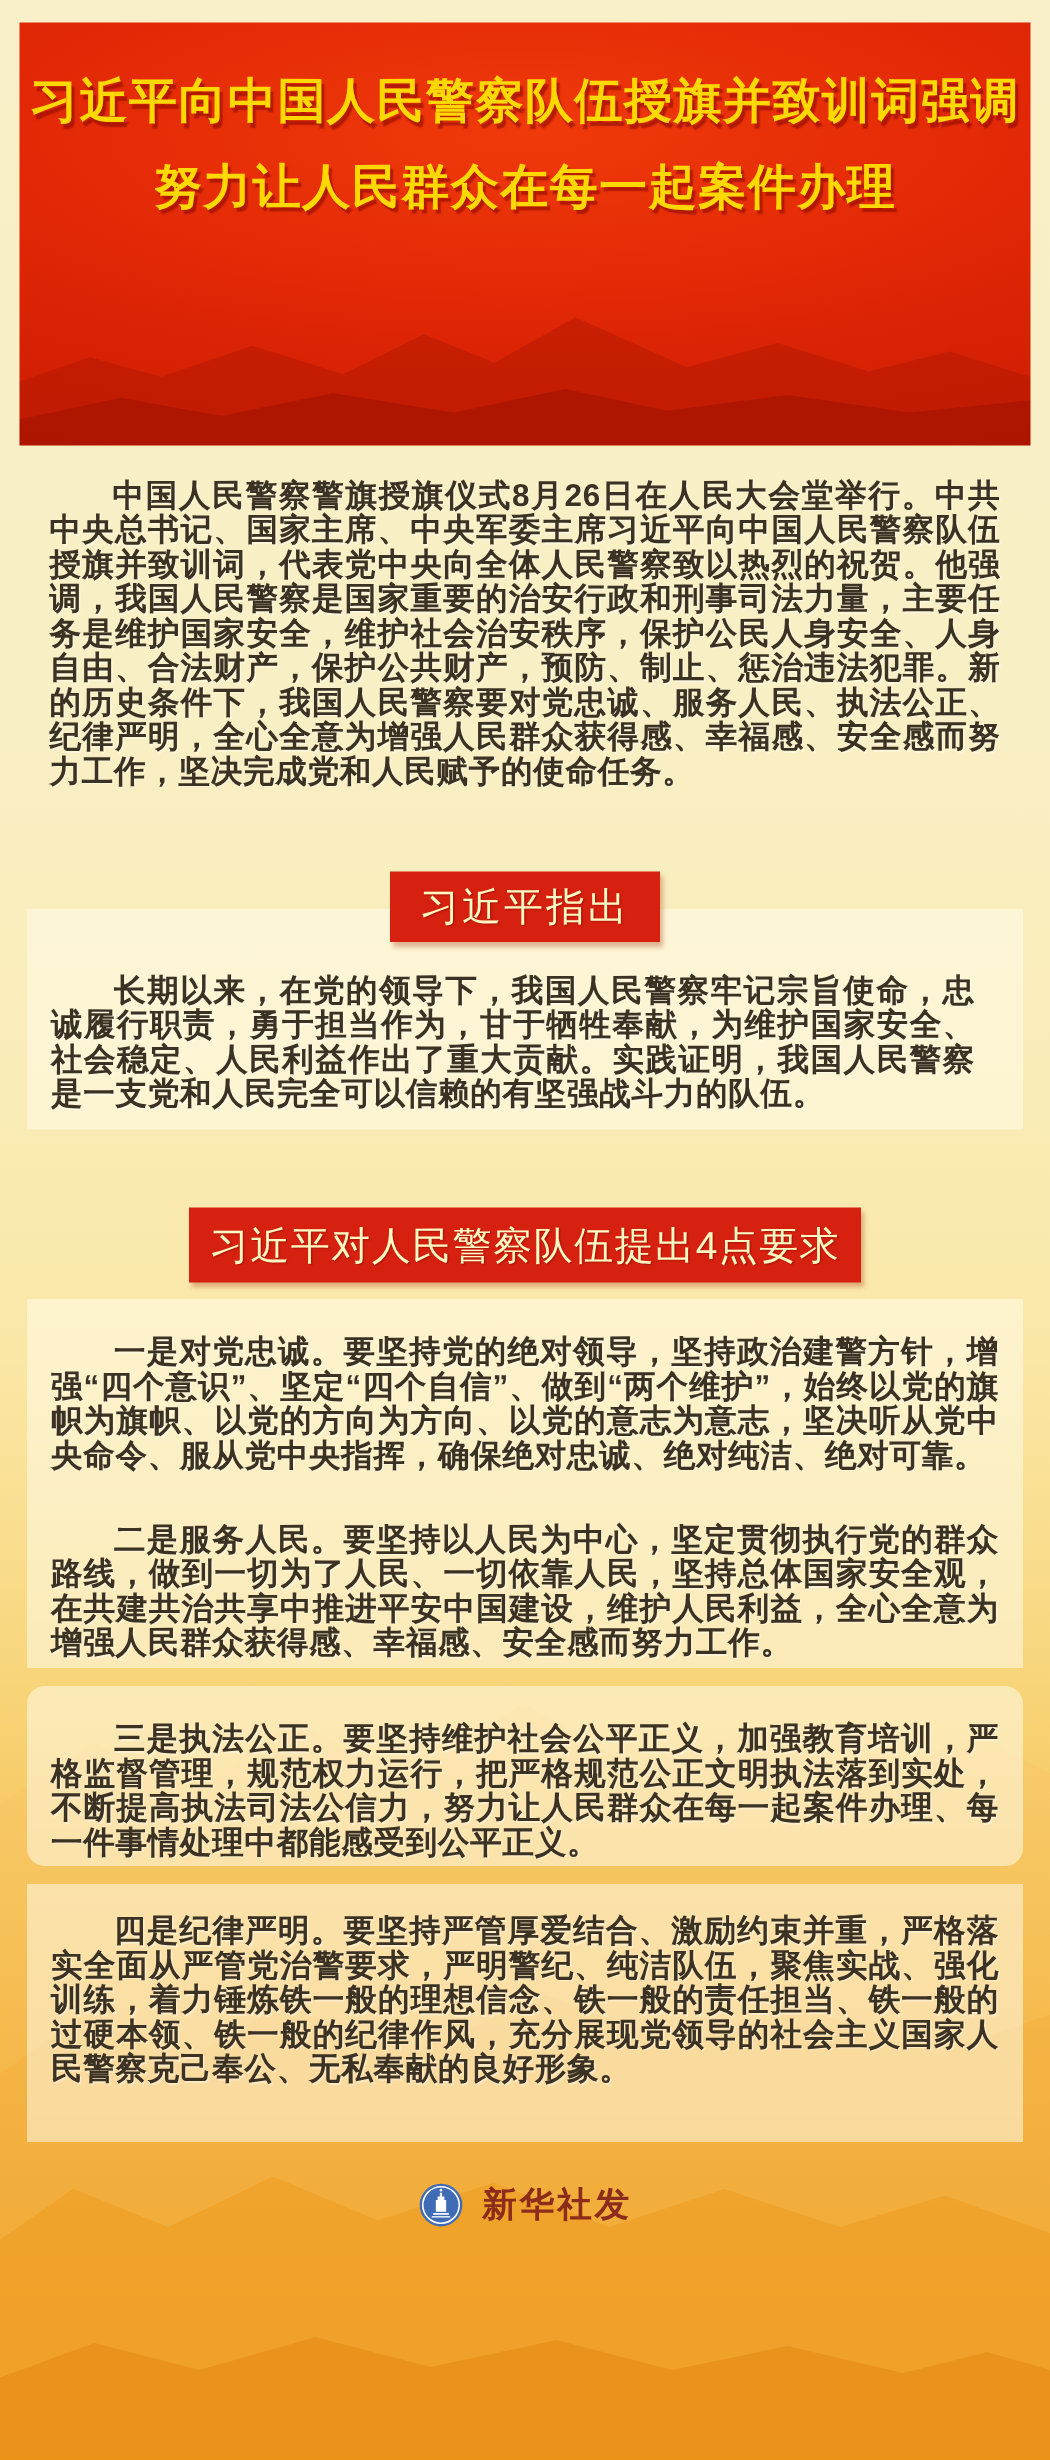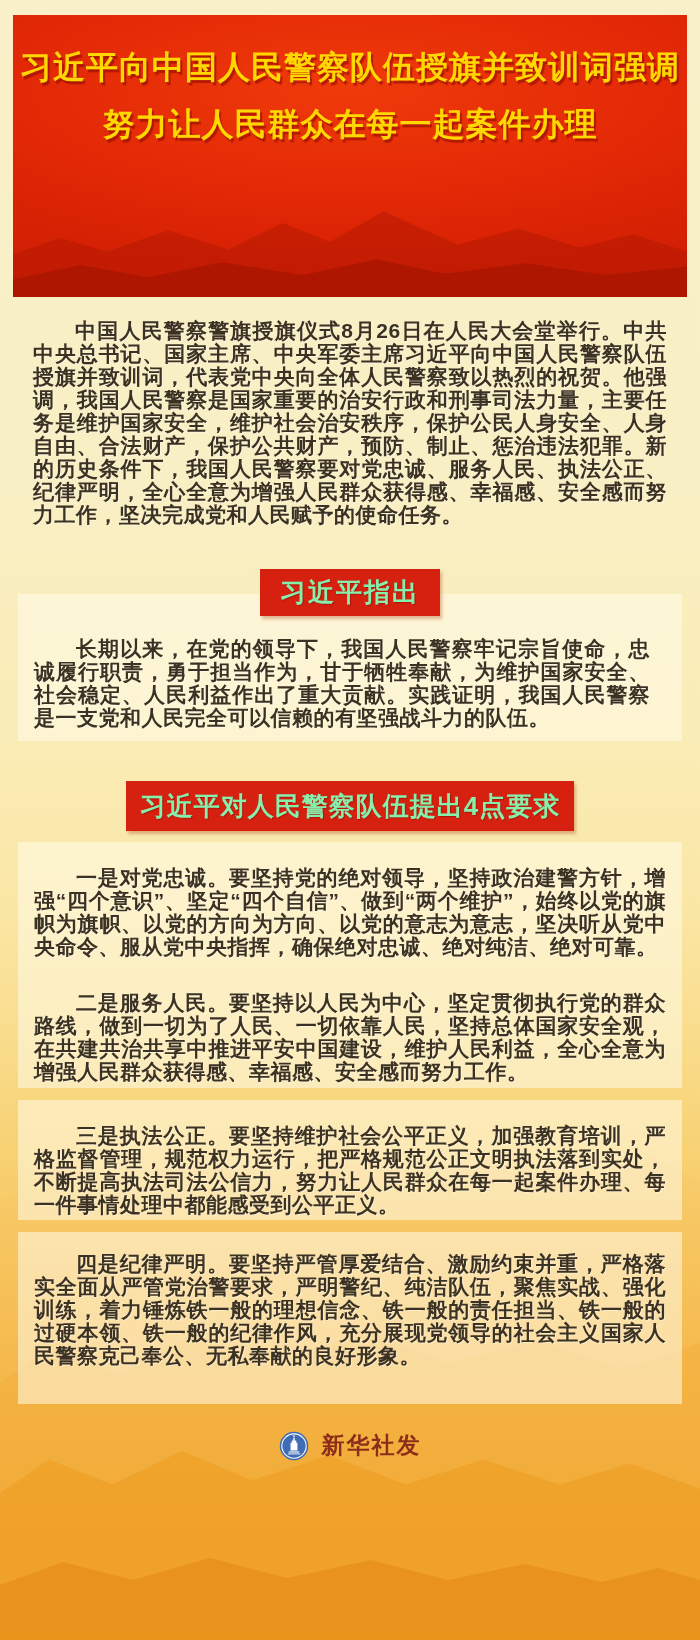--- a/index.html
+++ b/index.html
@@ -69,40 +69,41 @@
     letter-spacing:.5px;
     text-shadow:1px 1px 0 rgba(255,255,255,.4);
     margin:0;
   }
 
   
   .badge-row{position:relative;z-index:3;text-align:center;}
   .badge{
     display:inline-block;
     background:#d62110;
-    color:#86efac;
-    font-weight:bold;
+    color:#fef9c3;
+    font-weight:normal;
     text-shadow:1px 1px 1px rgba(120,10,0,.45);
     box-shadow:2px 3px 3px rgba(170,60,20,.35);
+    margin-top:12px;
   }
   .badge-sm{font-size:26px;line-height:47px;height:47px;padding:0 20px;letter-spacing:2px;}
   .badge-lg{font-size:26px;line-height:50px;height:50px;padding:0 14px;letter-spacing:1px;}
   .badge-row-1{margin-top:43px;margin-bottom:-22px;}
   .badge-row-2{margin-top:40px;margin-bottom:11px;}
 
   
   .panel{
     position:relative;z-index:1;
     margin:0 18px;
     background:rgba(255,252,233,.55);
   }
   .panel-quote{padding:43px 32px 12px 16px;}
   .panel-pt1{padding:24px 16px 8px 16px;}
   .panel-pt2{margin-top:0;padding:25px 16px 5px 16px;}
-  .panel-pt3{margin-top:12px;padding:24px 16px 4px 16px;}
+  .panel-pt3{margin-top:12px;padding:24px 16px 4px 16px;border-radius:12px;}
   .panel-pt4{margin-top:12px;padding:20px 16px 2px 16px;min-height:150px;}
 
   
   .footer{
     position:relative;z-index:2;
     margin-top:26px;
     display:flex;align-items:center;justify-content:center;
   }
   .logo{width:30px;height:30px;display:block;}
   .credit{

